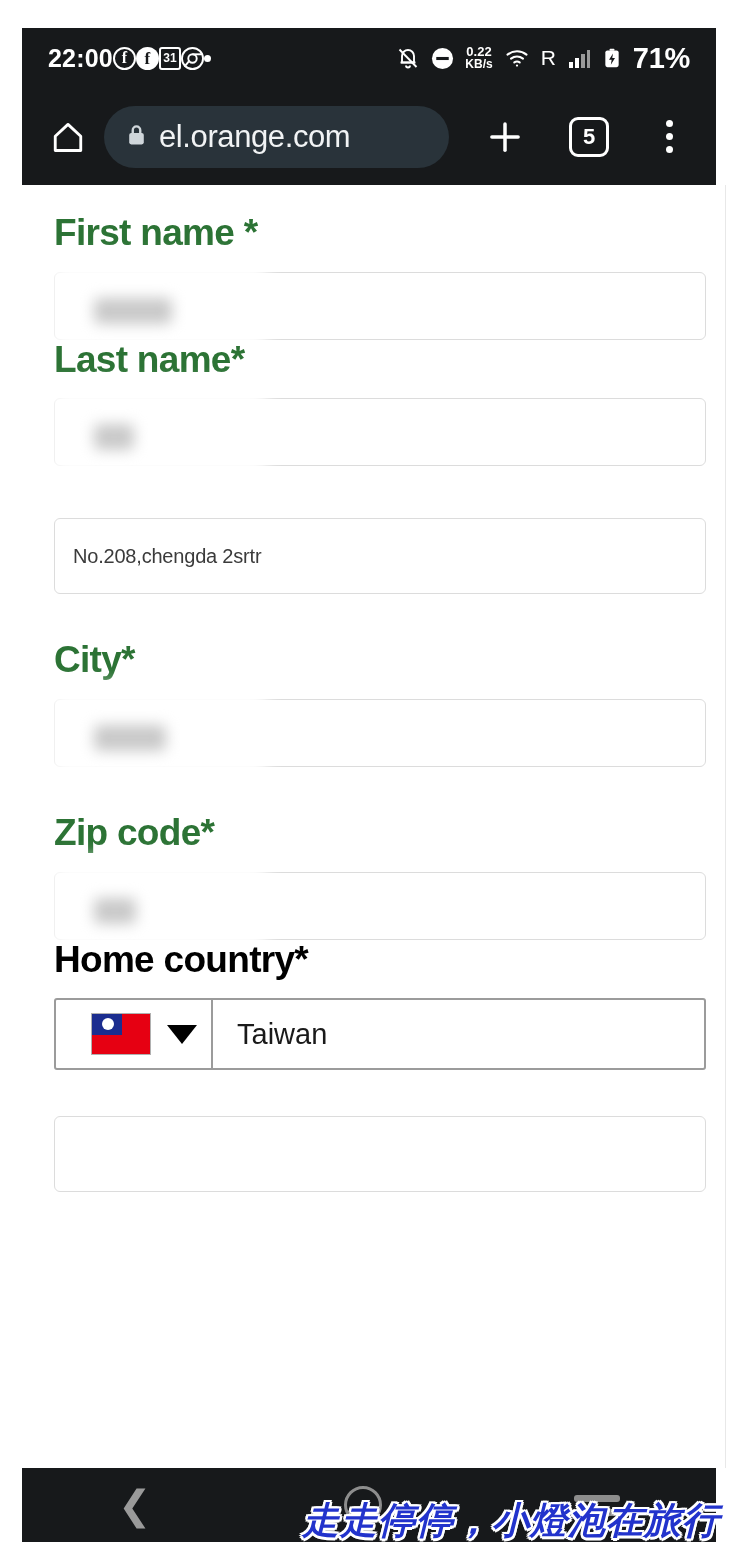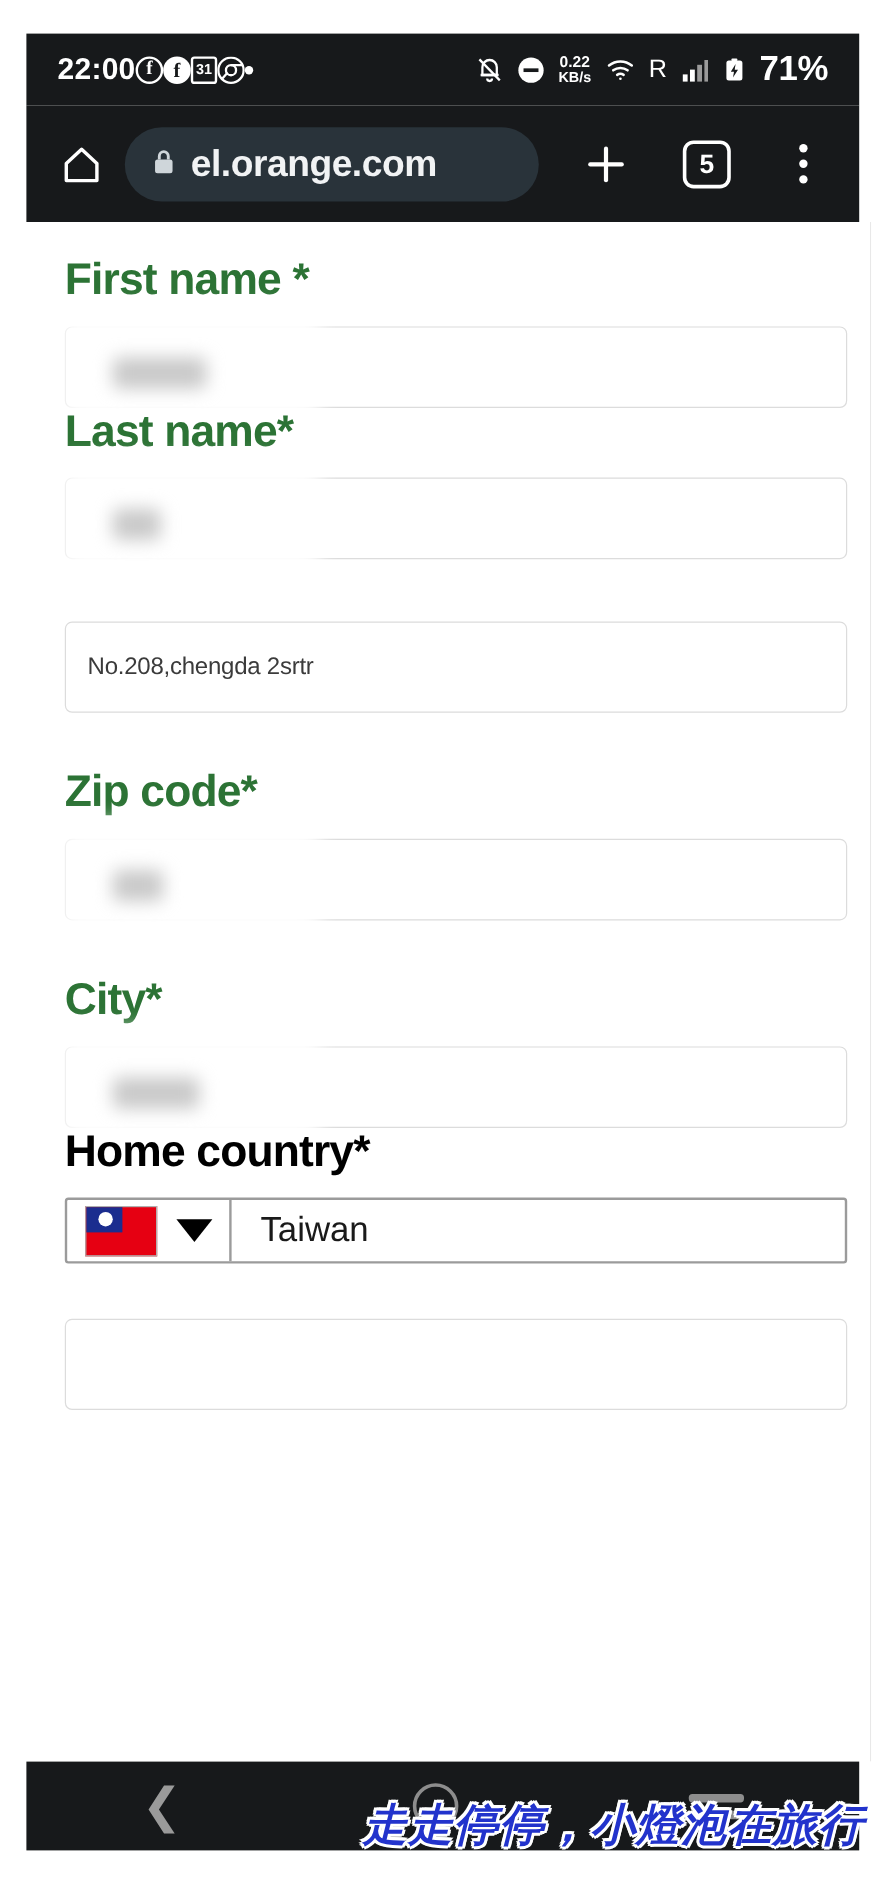--- a/index.html
+++ b/index.html
@@ -61,21 +61,21 @@
   .home-btn { width:44px; height:44px; display:flex; align-items:center; justify-content:center; }
   .urlpill {
     margin-left:14px;
     height:62px; width:345px;
     background:#29333a; border-radius:34px;
     display:flex; align-items:center; padding:0 20px;
     overflow:hidden;
   }
   .lock-ico { flex:0 0 auto; margin-right:10px; }
   .urltext {
-    color:#f1f3f4; font-size:31px; font-weight:700;
+    color:#f1f3f4; font-size:31px; font-weight:400;
     letter-spacing:-.4px; white-space:nowrap;
   }
   .plus-btn { margin-left:32px; width:48px; height:48px;
               display:flex; align-items:center; justify-content:center; }
   .tabs-btn { margin-left:36px; width:48px; height:48px;
               display:flex; align-items:center; justify-content:center; }
   .tabcount {
     width:40px; height:40px; border:3px solid #fff; border-radius:9px;
     color:#fff; font-size:22px; font-weight:700;
     display:flex; align-items:center; justify-content:center;
@@ -128,25 +128,26 @@
     position:absolute; left:40px; top:26px;
     height:26px; border-radius:5px;
     background:#c9c9c9;
     filter:blur(7px);
     pointer-events:none;
   }
 
   
   .country-row {
     margin-top:18px;
-    height:55px;
+    height:72px;
     border:2px solid #9b9b9b;
     border-radius:3px;
     display:flex; align-items:stretch;
     background:#fff;
+    padding-left:20px;
   }
   .flag-cell {
     width:137px;
     border-right:2px solid #9b9b9b;
     display:flex; align-items:center; justify-content:center; gap:16px;
   }
   .flag {
     width:60px; height:42px; position:relative;
     background:#e60012; border:1px solid #b0b0b0;
   }
@@ -321,34 +322,34 @@
           <div class="redact"></div>
           <div class="redact2" style="width:40px"></div>
         </div>
       </div>
 
       <div class="field" style="margin-top:52px">
         <div class="inputbox tall">No.208,chengda 2srtr</div>
       </div>
 
       <div class="field" style="margin-top:46px">
+        <div class="lbl green">City*</div>
+        <div class="blurwrap">
+          <div class="inputbox"></div>
+          <div class="redact"></div>
+          <div class="redact2" style="width:72px"></div>
+        </div>
+      </div>
+
+      <div class="field" style="margin-top:46px">
         <div class="lbl green">Zip code*</div>
         <div class="blurwrap">
           <div class="inputbox"></div>
           <div class="redact"></div>
           <div class="redact2" style="width:42px"></div>
-        </div>
-      </div>
-
-      <div class="field" style="margin-top:46px">
-        <div class="lbl green">City*</div>
-        <div class="blurwrap">
-          <div class="inputbox"></div>
-          <div class="redact"></div>
-          <div class="redact2" style="width:72px"></div>
         </div>
       </div>
 
       <div class="field" style="">
         <div class="lbl black">Home country*</div>
         <div class="country-row">
           <div class="flag-cell">
             <span class="flag">
               <span class="canton"></span>
                 <span class="sun"></span>

